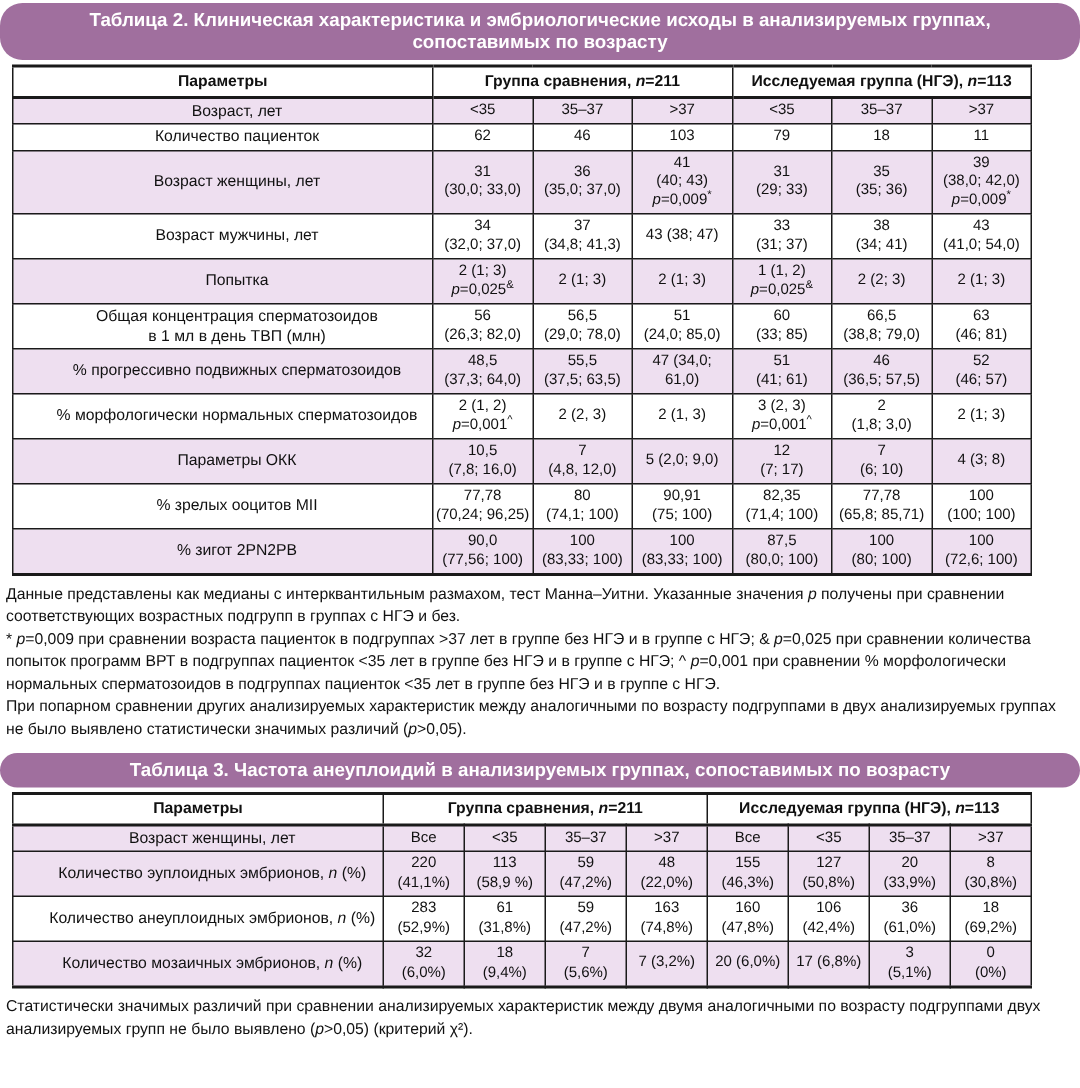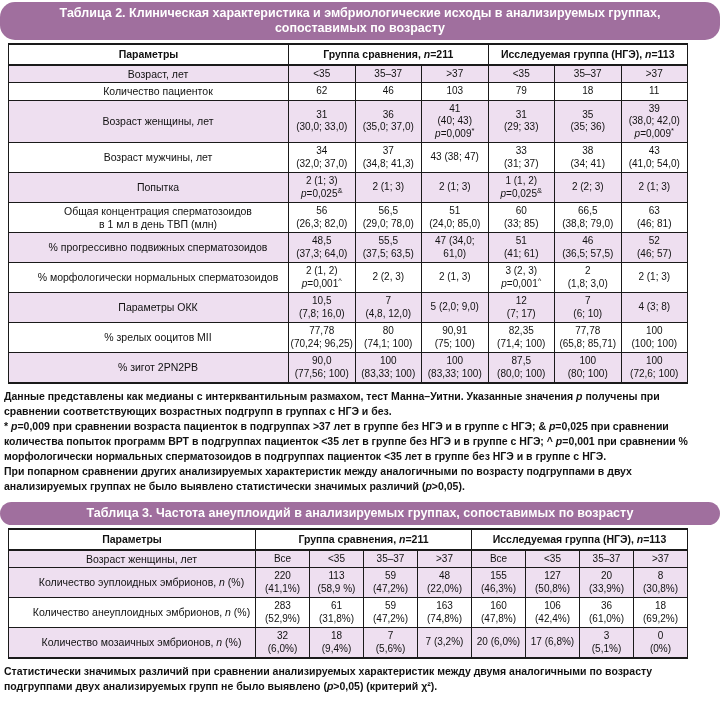--- a/index.html
+++ b/index.html
@@ -29,21 +29,21 @@
   }
   thead th{
     font-size:10.5px;font-weight:bold;
     border-top:2px solid var(--border);border-bottom:2px solid var(--border);
     background:#fff;padding:3px 1px;
   }
   td.label{text-align:center;padding-left:20px;font-size:10.5px;}
   tr.stripe td{background:var(--stripe);}
   sup{font-size:7.5px;line-height:0;}
   .notes{font-size:10.5px;line-height:15px;padding:5px 4px 6px 4px;}
-  .notes p{margin:0;font-weight:bold;}
+  .notes p{margin:0;}
 </style>
 </head>
 <body>
 
 <div class="bar">Таблица 2. Клиническая характеристика и эмбриологические исходы в анализируемых группах, сопоставимых по возрасту</div>
 
 <table>
   <colgroup>
       <col style="width:280px">
       <col span="6">

